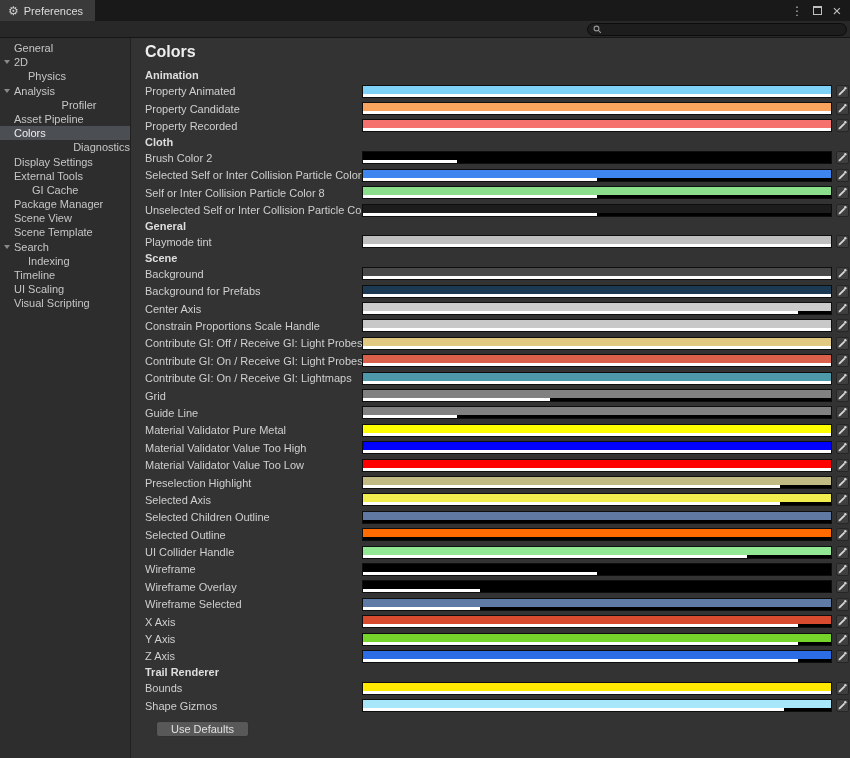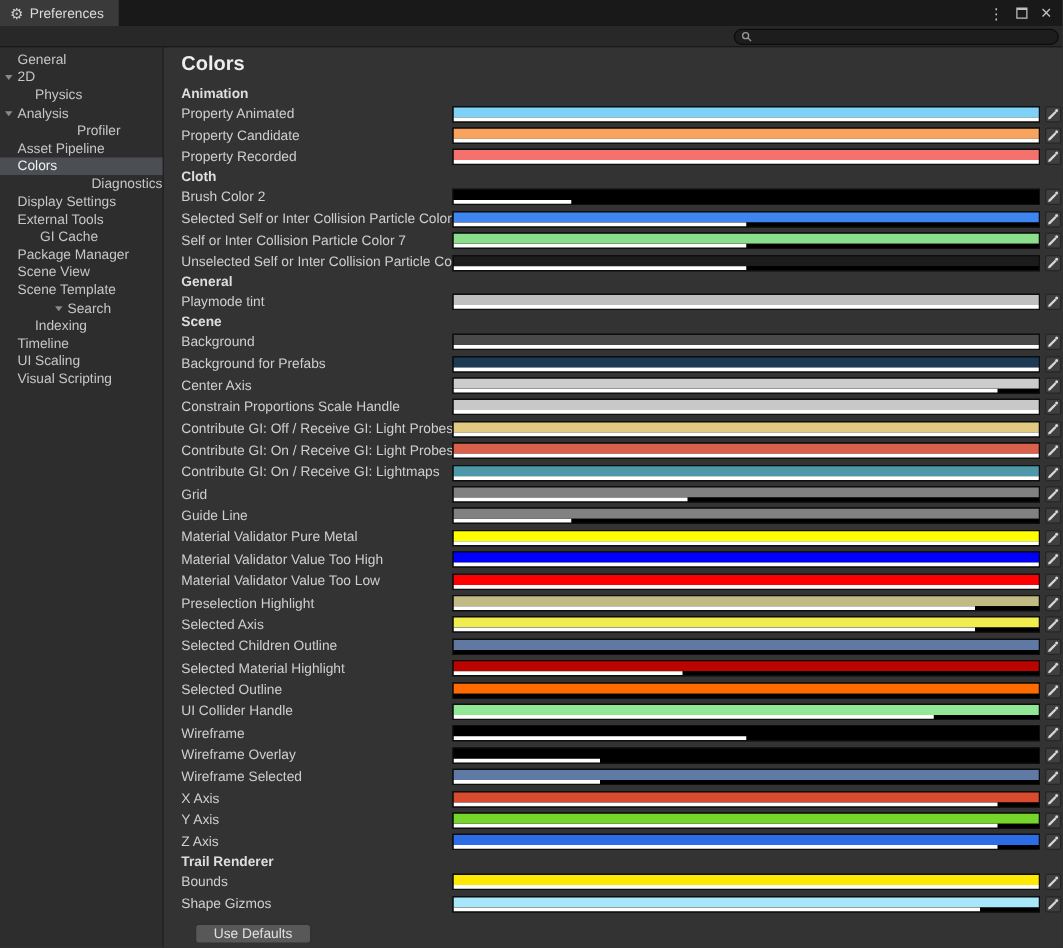--- a/index.html
+++ b/index.html
@@ -133,21 +133,21 @@
     <div class="side-item" style="padding-left: 28px; text-align: center;"><span>Profiler</span></div>
     <div class="side-item" style="padding-left: 14px;"><span>Asset Pipeline</span></div>
     <div class="side-item selected" style="padding-left: 14px;"><span>Colors</span></div>
     <div class="side-item" style="padding-left: 14px; text-align: right;"><span>Diagnostics</span></div>
     <div class="side-item" style="padding-left: 14px;"><span>Display Settings</span></div>
     <div class="side-item" style="padding-left: 14px;"><span>External Tools</span></div>
     <div class="side-item" style="padding-left: 32px;"><span>GI Cache</span></div>
     <div class="side-item" style="padding-left: 14px;"><span>Package Manager</span></div>
     <div class="side-item" style="padding-left: 14px;"><span>Scene View</span></div>
     <div class="side-item" style="padding-left: 14px;"><span>Scene Template</span></div>
-    <div class="side-item" style="padding-left: 14px; margin-left: 40px;"><span class="tri"></span><span>Search</span></div>
+    <div class="side-item" style="padding-left: 14px;"><span class="tri"></span><span>Search</span></div>
     <div class="side-item" style="padding-left: 28px;"><span>Indexing</span></div>
     <div class="side-item" style="padding-left: 14px;"><span>Timeline</span></div>
     <div class="side-item" style="padding-left: 14px;"><span>UI Scaling</span></div>
     <div class="side-item" style="padding-left: 14px;"><span>Visual Scripting</span></div>
   </div>
 
 <div class="main">
   <div class="page-title">Colors</div>
   <div id="sections">
       <div class="section-header">Animation</div>
@@ -221,21 +221,21 @@
           </div>
         </div>
         <div class="eyedropper">
           <svg width="11" height="11" viewBox="0 0 11 11">
             <path d="M1.5 9.5l.4-1.7L7 2.7l1.3 1.3L3.2 9.1l-1.7.4z" fill="#d8d8d8"></path>
             <circle cx="8.3" cy="2.3" r="1.2" fill="#d8d8d8"></circle>
           </svg>
         </div>
       </div>
       <div class="crow">
-        <div class="crow-label">Self or Inter Collision Particle Color 7</div>
+        <div class="crow-label">Self or Inter Collision Particle Color 8</div>
         <div class="swatch">
           <div class="col" style="background: rgb(139, 222, 139);"></div>
           <div class="alpha">
             <div class="white" style="width: 50%;"></div>
           </div>
         </div>
         <div class="eyedropper">
           <svg width="11" height="11" viewBox="0 0 11 11">
             <path d="M1.5 9.5l.4-1.7L7 2.7l1.3 1.3L3.2 9.1l-1.7.4z" fill="#d8d8d8"></path>
             <circle cx="8.3" cy="2.3" r="1.2" fill="#d8d8d8"></circle>
@@ -483,35 +483,20 @@
             <circle cx="8.3" cy="2.3" r="1.2" fill="#d8d8d8"></circle>
           </svg>
         </div>
       </div>
       <div class="crow">
         <div class="crow-label">Selected Children Outline</div>
         <div class="swatch">
           <div class="col" style="background: rgb(96, 121, 162);"></div>
           <div class="alpha">
             <div class="white" style="width: 0%;"></div>
-          </div>
-        </div>
-        <div class="eyedropper">
-          <svg width="11" height="11" viewBox="0 0 11 11">
-            <path d="M1.5 9.5l.4-1.7L7 2.7l1.3 1.3L3.2 9.1l-1.7.4z" fill="#d8d8d8"></path>
-            <circle cx="8.3" cy="2.3" r="1.2" fill="#d8d8d8"></circle>
-          </svg>
-        </div>
-      </div>
-      <div class="crow">
-        <div class="crow-label">Selected Material Highlight</div>
-        <div class="swatch">
-          <div class="col" style="background: rgb(187, 3, 0);"></div>
-          <div class="alpha">
-            <div class="white" style="width: 39%;"></div>
           </div>
         </div>
         <div class="eyedropper">
           <svg width="11" height="11" viewBox="0 0 11 11">
             <path d="M1.5 9.5l.4-1.7L7 2.7l1.3 1.3L3.2 9.1l-1.7.4z" fill="#d8d8d8"></path>
             <circle cx="8.3" cy="2.3" r="1.2" fill="#d8d8d8"></circle>
           </svg>
         </div>
       </div>
       <div class="crow">

